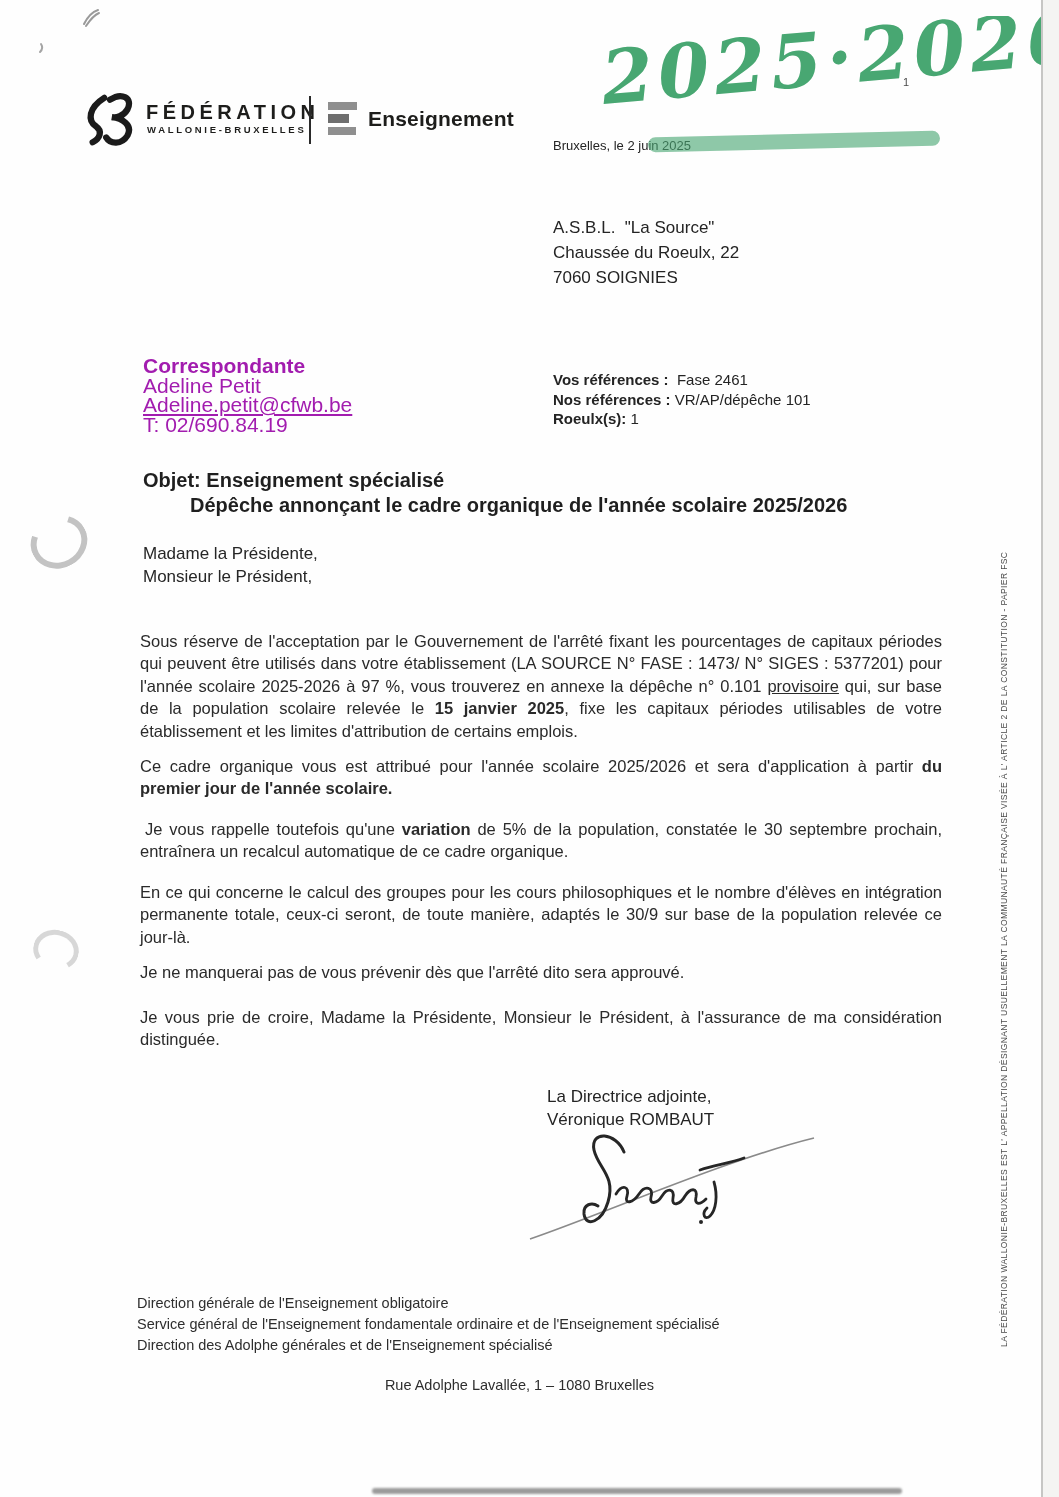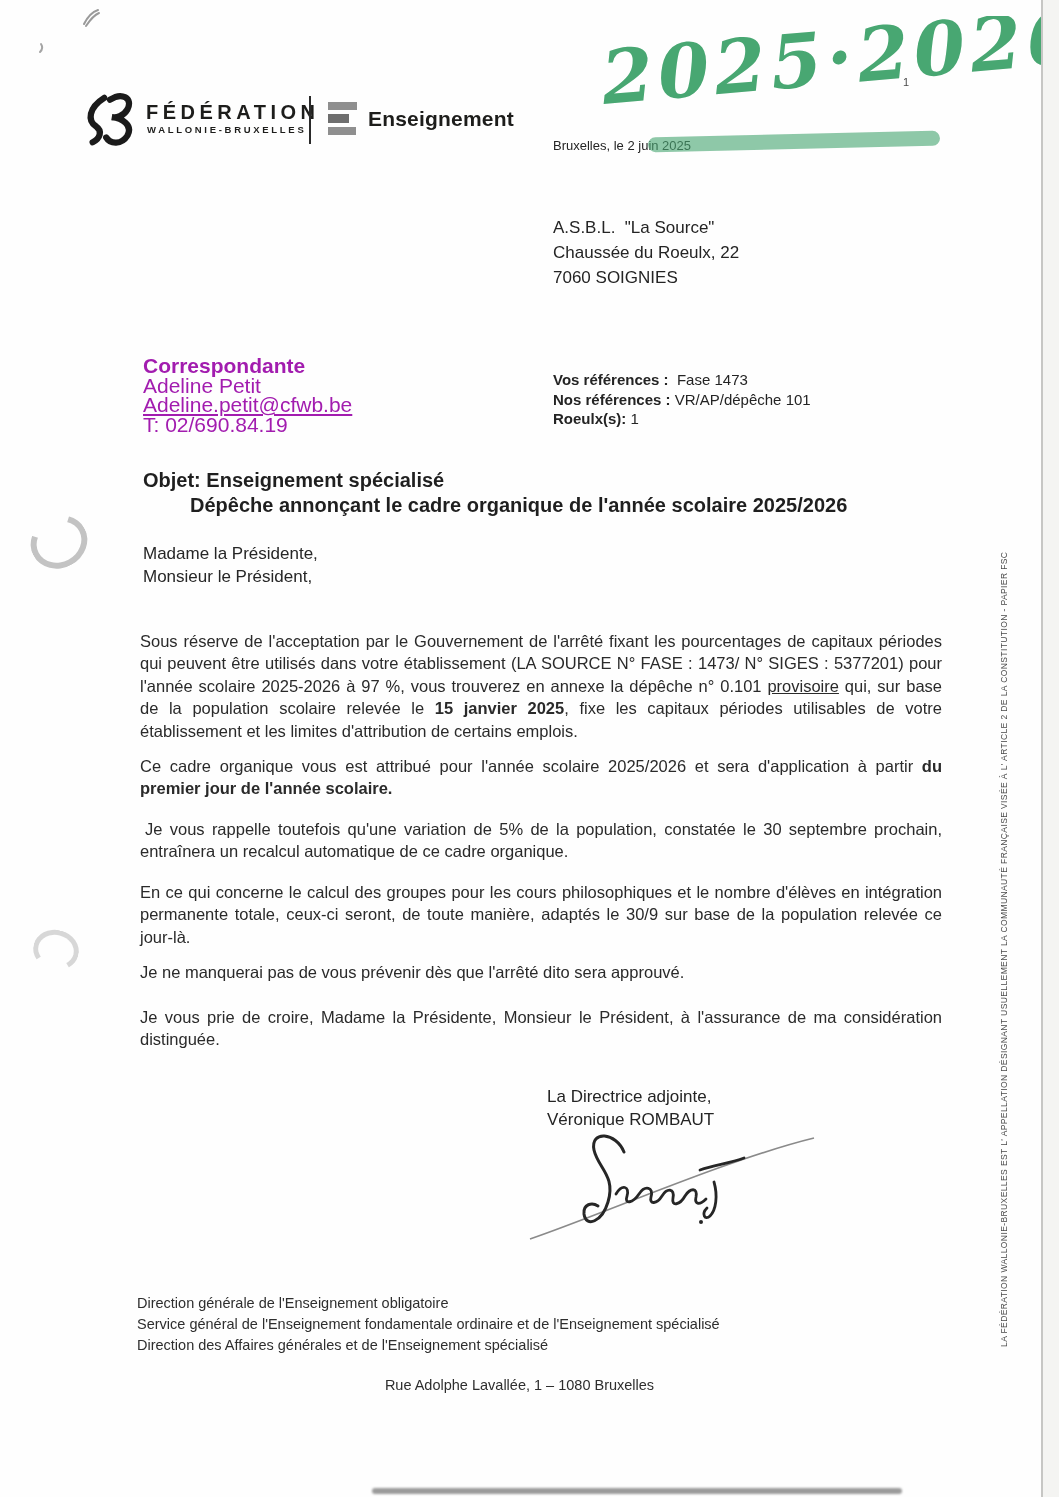--- a/index.html
+++ b/index.html
@@ -108,21 +108,21 @@
 
   <div class="abs contact" style="left:143px;top:356px;">
     <div class="b">Correspondante</div>
     <div>Adeline Petit</div>
     <div class="email">Adeline.petit@cfwb.be</div>
     <div>T: 02/690.84.19</div>
   </div>
 
   <div class="abs refs" style="left:553px;top:370px;">
     <div>
-      <span class="b">Vos références :</span><span class="pre">  Fase 1473</span>
+      <span class="b">Vos références :</span><span class="pre">  Fase 2461</span>
     </div>
     <div>
       <span class="b">Nos références :</span><span class="pre"> VR/AP/dépêche 101</span>
     </div>
     <div>
       <span class="b">Roeulx(s):</span><span class="pre"> 1</span>
     </div>
   </div>
 
   <div class="abs subject" style="left:143px;top:468px;">
@@ -132,21 +132,21 @@
 
   <div class="abs ring1" style="left:30px;top:516px;"></div>
 
   <div class="abs salutation" style="left:143px;top:543px;">
     <div>Madame la Présidente,</div>
     <div>Monsieur le Président,</div>
   </div>
 
   <p class="para" style="top:630px;"><span>Sous réserve de l'acceptation par le Gouvernement de l'arrêté fixant les pourcentages de capitaux périodes qui peuvent être utilisés dans votre établissement (LA SOURCE N° FASE : 1473/ N° SIGES : 5377201) pour l'année scolaire 2025-2026 à 97 %, vous trouverez en annexe la dépêche n° 0.101 </span><span style="text-decoration: underline;">provisoire</span><span> qui, sur base de la population scolaire relevée le </span><span style="font-weight: 700;">15 janvier 2025</span><span>, fixe les capitaux périodes utilisables de votre établissement et les limites d'attribution de certains emplois.</span></p>
   <p class="para" style="top:755px;"><span>Ce cadre organique vous est attribué pour l'année scolaire 2025/2026 et sera d'application à partir </span><span style="font-weight: 700;">du premier jour de l'année scolaire.</span></p>
-  <p class="para" style="top:818px;text-indent:5px;"><span>Je vous rappelle toutefois qu'une </span><span style="font-weight: 400;">variation</span><span> de 5% de la population, constatée le 30 septembre prochain, entraînera un recalcul automatique de ce cadre organique.</span></p>
+  <p class="para" style="top:818px;text-indent:5px;"><span>Je vous rappelle toutefois qu'une </span><span style="font-weight: 700;">variation</span><span> de 5% de la population, constatée le 30 septembre prochain, entraînera un recalcul automatique de ce cadre organique.</span></p>
   <p class="para" style="top:881px;"><span>En ce qui concerne le calcul des groupes pour les cours philosophiques et le nombre d'élèves en intégration permanente totale, ceux-ci seront, de toute manière, adaptés le 30/9 sur base de la population relevée ce jour-là.</span></p>
   <p class="para" style="top:961px;"><span>Je ne manquerai pas de vous prévenir dès que l'arrêté dito sera approuvé.</span></p>
   <p class="para" style="top:1006px;"><span>Je vous prie de croire, Madame la Présidente, Monsieur le Président, à l'assurance de ma considération distinguée.</span></p>
 
   <div class="abs ring2" style="left:33px;top:930px;"></div>
 
   <div class="abs closing" style="left:547px;top:1086px;">
     <div>La Directrice adjointe,</div>
     <div>Véronique ROMBAUT</div>
   </div>
@@ -154,21 +154,21 @@
     <path d="M2 115 C 70 92, 200 35, 286 14" stroke="#8a8a8a" stroke-width="1.6" fill="none"></path>
     <path d="M96 28 C 88 8, 62 6, 66 26 C 70 44, 88 52, 80 78 C 74 98, 58 104, 56 90 C 55 80, 64 78, 70 82" stroke="#262626" stroke-width="3" fill="none" stroke-linecap="round"></path>
     <path d="M88 70 c6 -10 14 -8 11 2 c-3 9 6 7 12 -2 c6 -9 15 -7 12 3 c-2 8 6 7 11 -1 c5 -8 13 -8 11 2 c-2 9 7 7 12 -2 c5 -8 13 -9 11 1 c-2 8 4 8 10 2" stroke="#262626" stroke-width="2.8" fill="none" stroke-linecap="round"></path>
     <path d="M186 58 c4 14 2 28 -4 34 c-5 5 -9 -2 -3 -8 M172 46 c16 -5 30 -7 44 -12" stroke="#262626" stroke-width="2.8" fill="none" stroke-linecap="round"></path>
     <circle cx="173" cy="98" r="2" fill="#262626"></circle>
   </svg>
 
   <div class="abs footer-org" style="left:137px;top:1293px;">
     <div>Direction générale de l'Enseignement obligatoire</div>
     <div>Service général de l'Enseignement fondamentale ordinaire et de l'Enseignement spécialisé</div>
-    <div>Direction des Affaires générales et de l'Enseignement spécialisé</div>
+    <div>Direction des Adolphe générales et de l'Enseignement spécialisé</div>
   </div>
   <div class="abs footer-addr" style="left:0;right:20px;top:1377px;">Rue Adolphe Lavallée, 1 – 1080 Bruxelles</div>
 
   <div class="abs vtext" style="left:999px;top:1347px;">LA FÉDÉRATION WALLONIE-BRUXELLES EST L'  APPELLATION DÉSIGNANT USUELLEMENT LA COMMUNAUTÉ FRANÇAISE VISÉE À L'  ARTICLE 2 DE LA CONSTITUTION  -  PAPIER FSC</div>
 
   <div class="abs edge-paper" style="left:1043px;top:0;"></div>
   <div class="abs edge-line" style="left:1041px;top:0;"></div>
   <div class="abs bottom-smudge" style="left:372px;top:1488px;"></div>
 
 </div>

